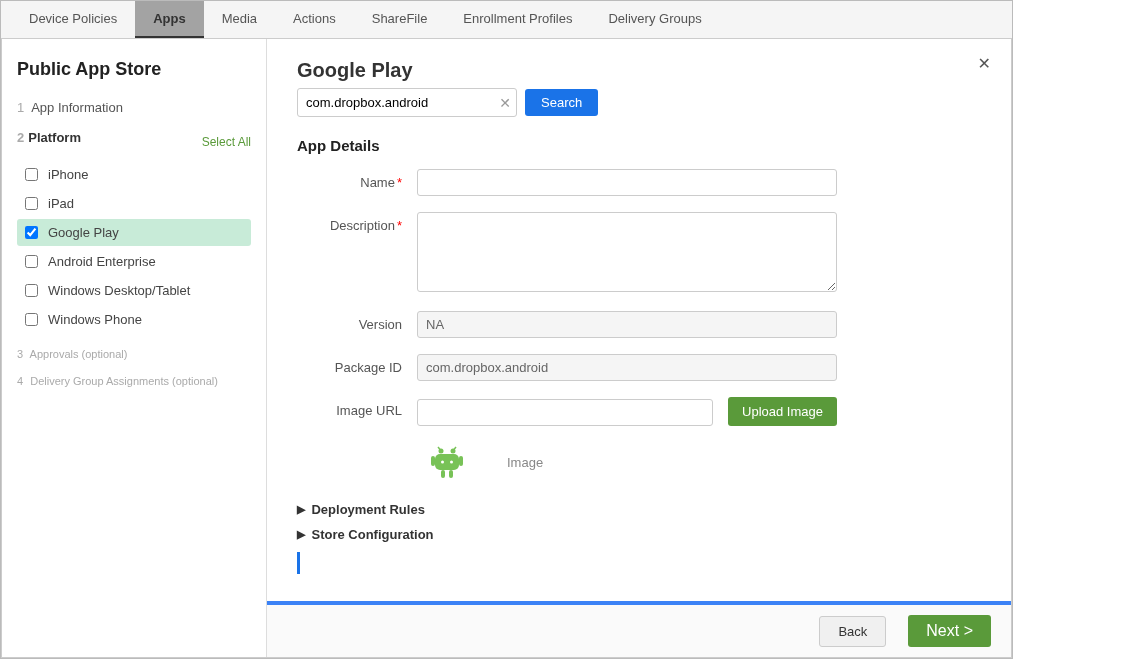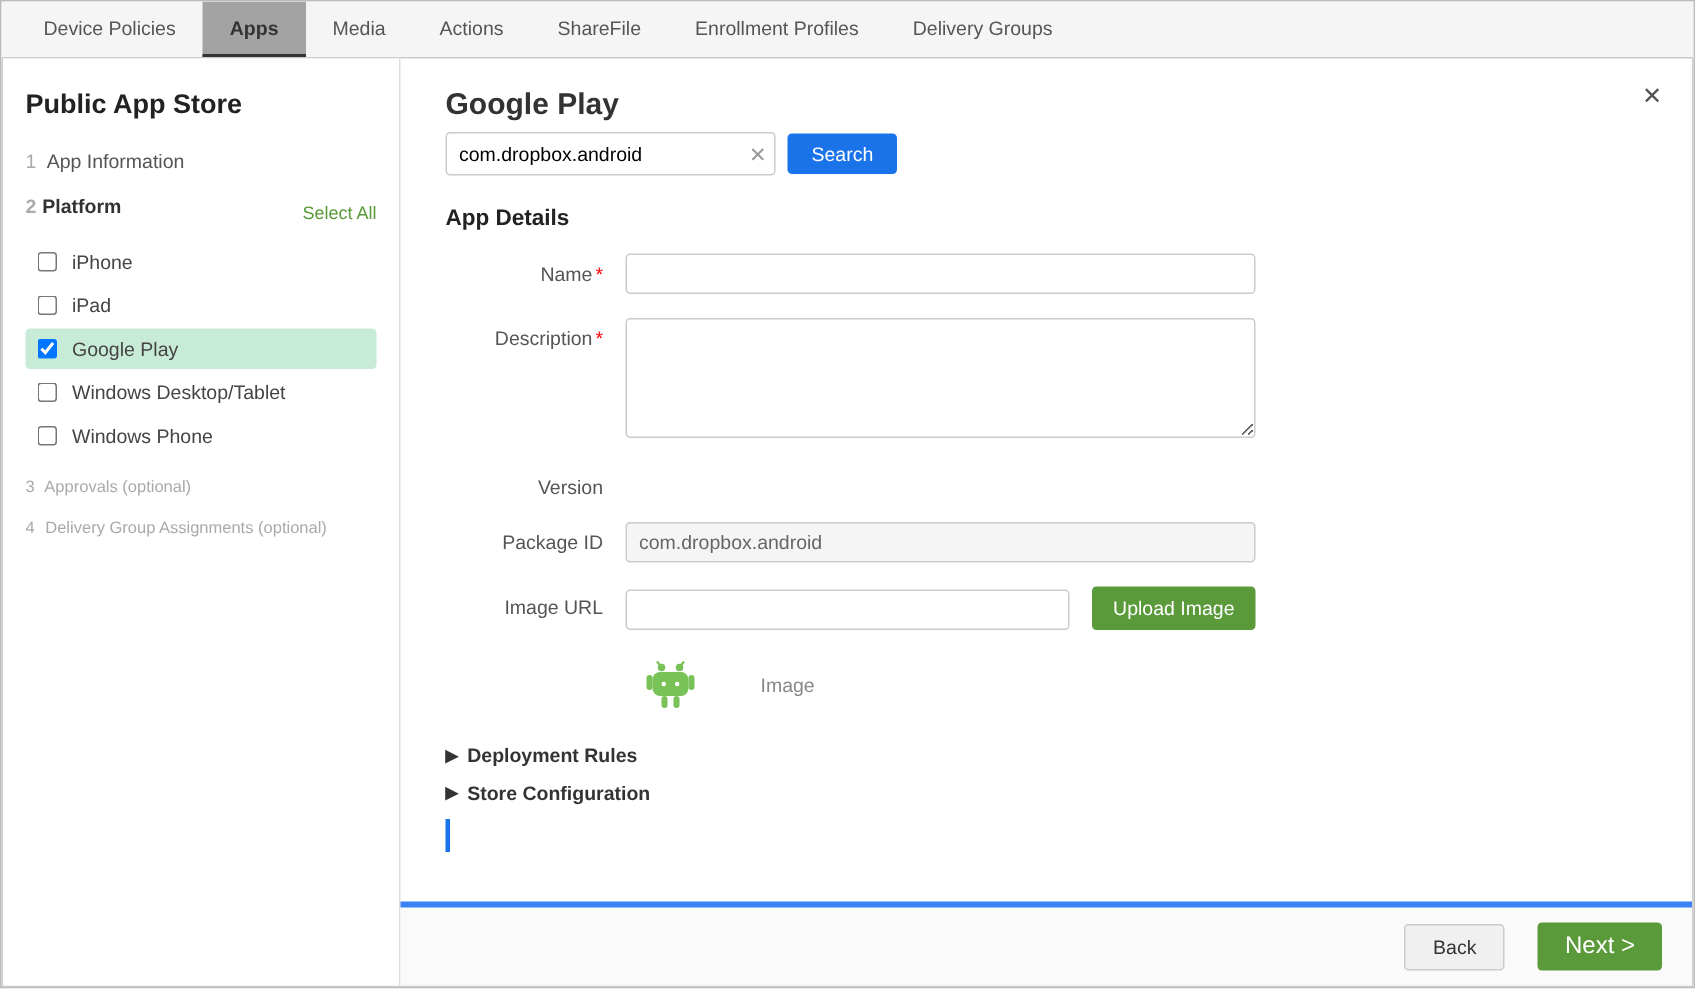--- a/index.html
+++ b/index.html
@@ -304,21 +304,21 @@
       padding: 7px 18px;
       background: #5a9a3a;
       color: #fff;
       border: none;
       border-radius: 3px;
       cursor: pointer;
       font-size: 16px;
     }
 
     .outer-wrapper {
-      width: 1130px;
+      width: 1013px;
       border: 1px solid #bbb;
       overflow: hidden;
     }
   </style>
 </head>
 <body>
 
 <div class="outer-wrapper">
 
   <div class="top-nav">
@@ -358,20 +358,24 @@
         </div>
         <div class="platform-item">
           <input type="checkbox" id="ipad" style="">
           <label for="ipad">iPad</label>
         </div>
         <div class="platform-item selected">
           <input type="checkbox" id="google-play" checked="" style="">
           <label for="google-play">Google Play</label>
         </div>
         <div class="platform-item">
+          <input type="checkbox" id="android-enterprise" style="">
+          <label for="android-enterprise">Android Enterprise</label>
+        </div>
+        <div class="platform-item">
           <input type="checkbox" id="windows-desktop" style="">
           <label for="windows-desktop">Windows Desktop/Tablet</label>
         </div>
         <div class="platform-item">
           <input type="checkbox" id="windows-phone" style="">
           <label for="windows-phone">Windows Phone</label>
         </div>
       </div>
 
       <div class="sidebar-section">
@@ -418,20 +422,23 @@
           <div class="form-label">
             <span>Description</span><span class="required">*</span>
           </div>
           <div class="form-input">
             <textarea style=""></textarea>
           </div>
         </div>
 
         <div class="form-row">
           <div class="form-label">Version</div>
+          <div class="form-input">
+            <input type="text" class="readonly-field" value="NA" readonly="" style="">
+          </div>
         </div>
 
         <div class="form-row">
           <div class="form-label">Package ID</div>
           <div class="form-input">
             <input type="text" class="readonly-field" value="com.dropbox.android" readonly="" style="">
           </div>
         </div>
 
         <div class="form-row">

